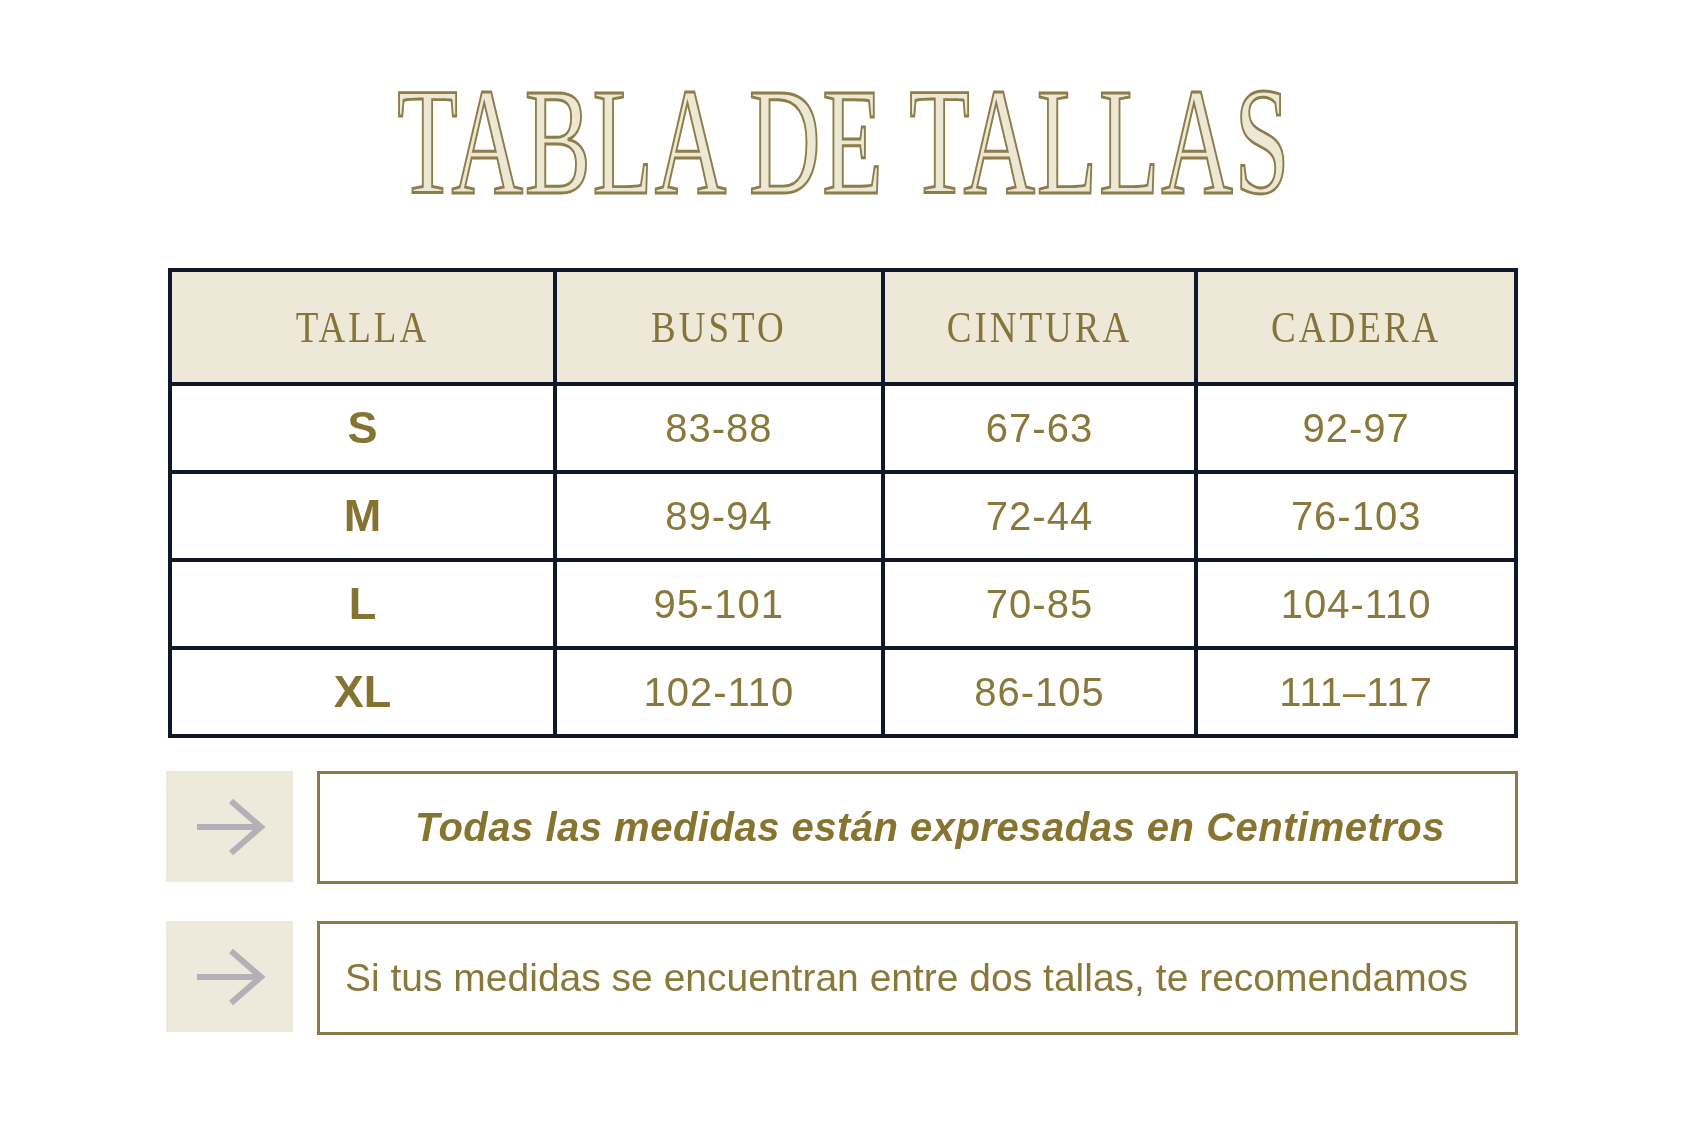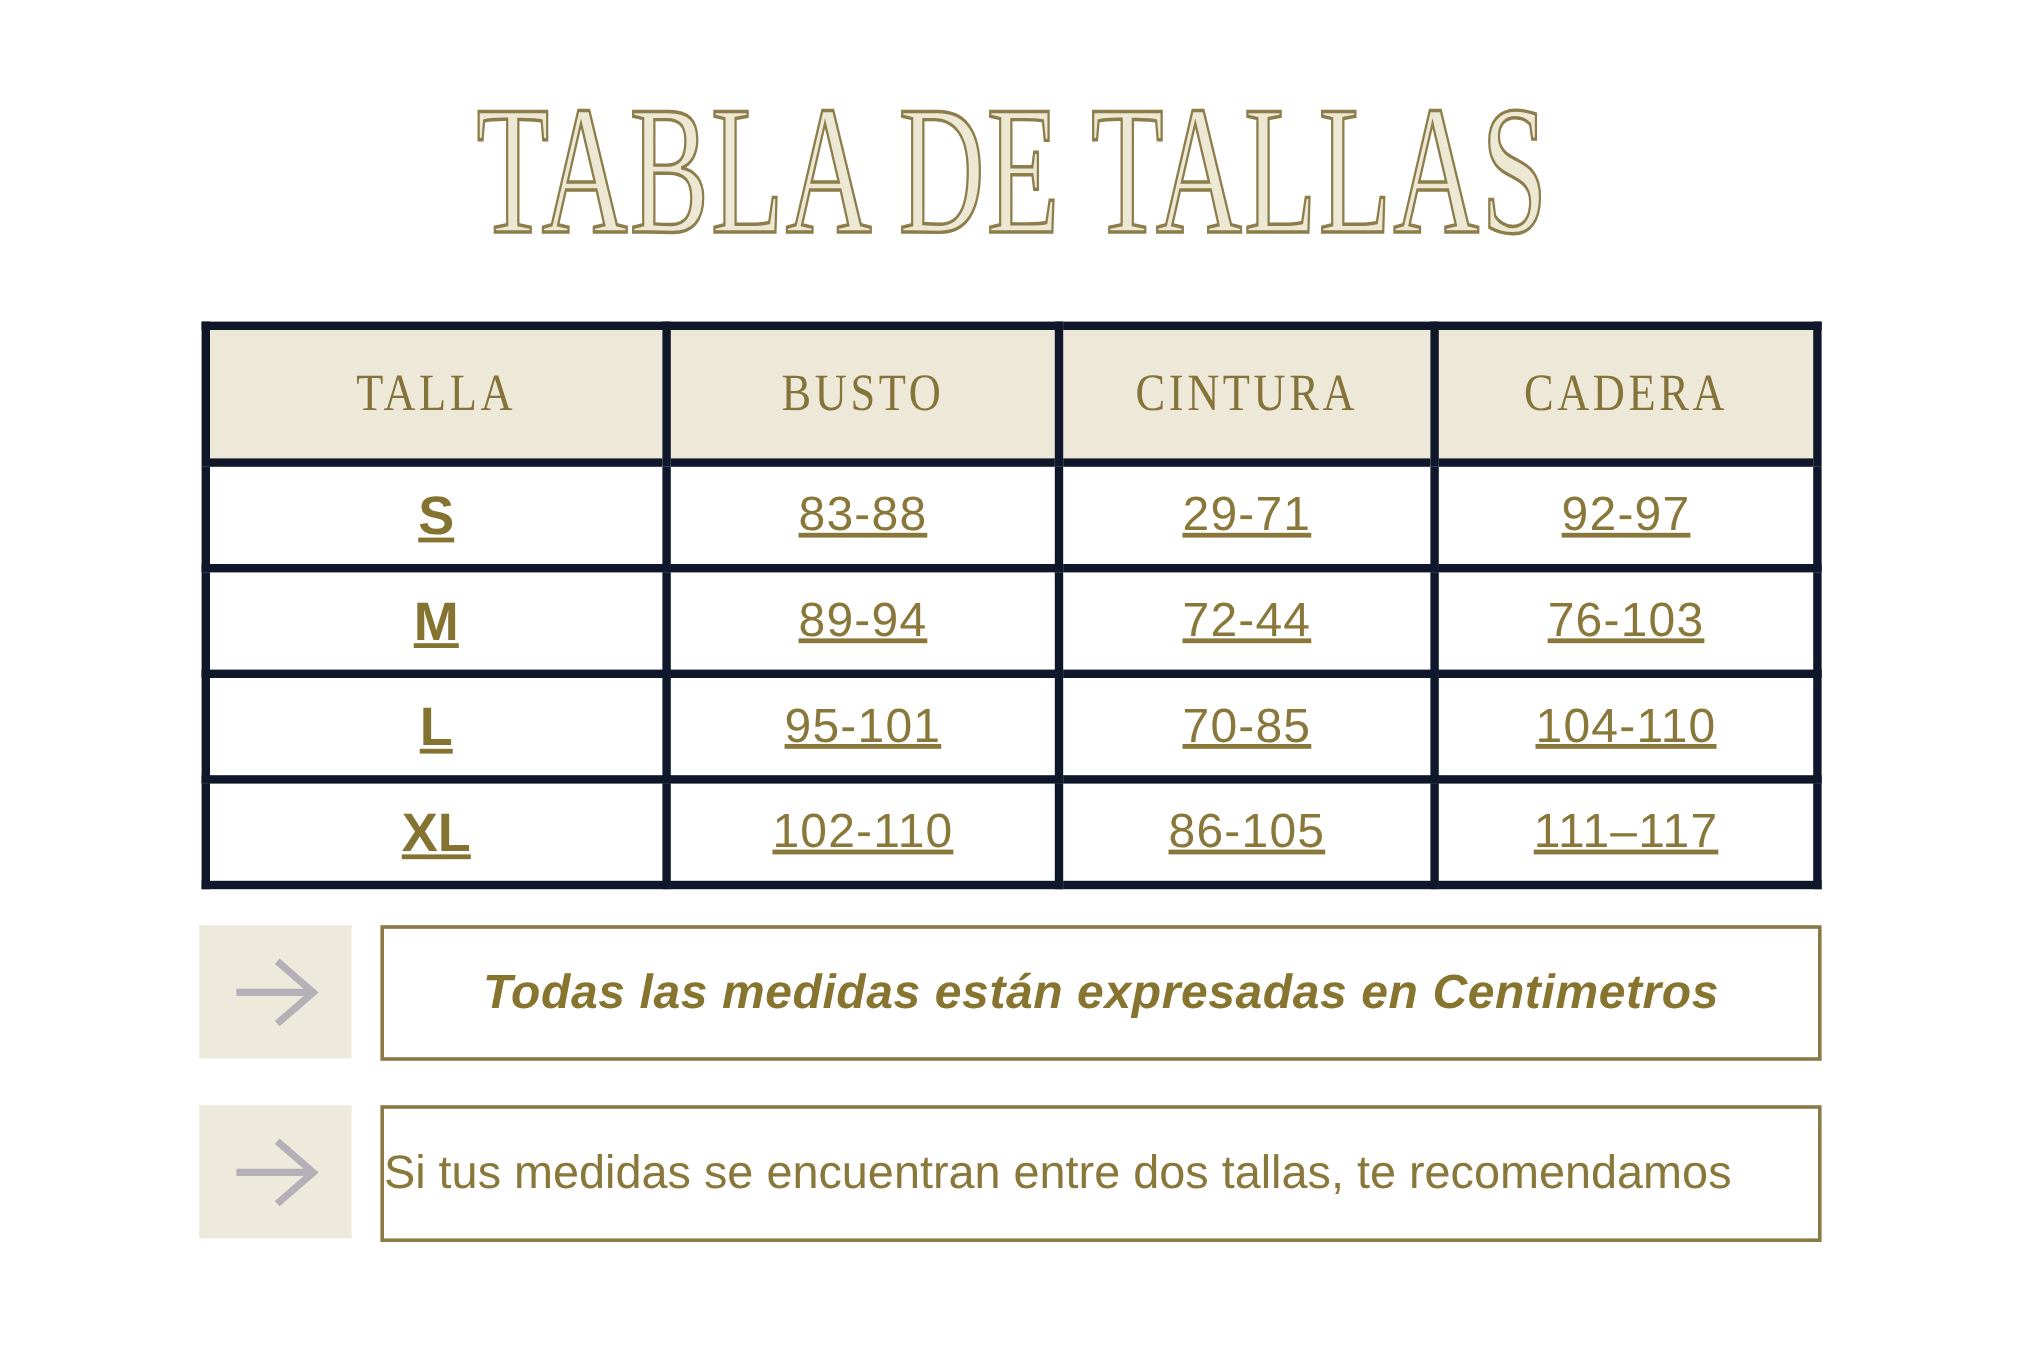--- a/index.html
+++ b/index.html
@@ -40,24 +40,23 @@
   table.size-table {
     position: absolute;
     left: 168px;
     top: 268px;
     width: 1350px;
     border-collapse: collapse;
     table-layout: fixed;
     border: 3px solid #8a7a45;
   }
   .size-table th, .size-table td {
-    border: 7px solid #0f172a;
+    border: 4px solid #0f172a;
     text-align: center;
     vertical-align: middle;
-    text-decoration: underline;
   }
   .size-table thead th {
     height: 114px;
     background: #ede8d8;
     color: #85743a;
     font-family: "Liberation Serif", serif;
     font-weight: 400;
     font-size: 37px;
     letter-spacing: 3px;
     border-bottom-width: 3px;
@@ -97,20 +96,21 @@
 
   .note-box {
     position: absolute;
     left: 317px;
     width: 1201px;
     border: 3px solid #8a7a45;
     background: #ffffff;
     display: flex;
     flex-direction: column;
     justify-content: center;
+    padding-left: 25px;
   }
   .note-box-1 {
     top: 771px;
     height: 113px;
     align-items: center;
   }
   .note-box-1 .note-text {
     font-size: 40px;
     font-weight: bold;
     font-style: italic;
@@ -151,21 +151,21 @@
         <th><span class="stretch-sm">TALLA</span></th>
         <th><span class="stretch-sm">BUSTO</span></th>
         <th><span class="stretch-sm">CINTURA</span></th>
         <th><span class="stretch-sm">CADERA</span></th>
       </tr>
     </thead>
     <tbody>
       <tr>
         <td class="size-cell">S</td>
         <td>83-88</td>
-        <td>29-71</td>
+        <td>67-63</td>
         <td>92-97</td>
       </tr>
       <tr>
         <td class="size-cell">M</td>
         <td>89-94</td>
         <td>72-44</td>
         <td>76-103</td>
       </tr>
       <tr>
         <td class="size-cell">L</td>

